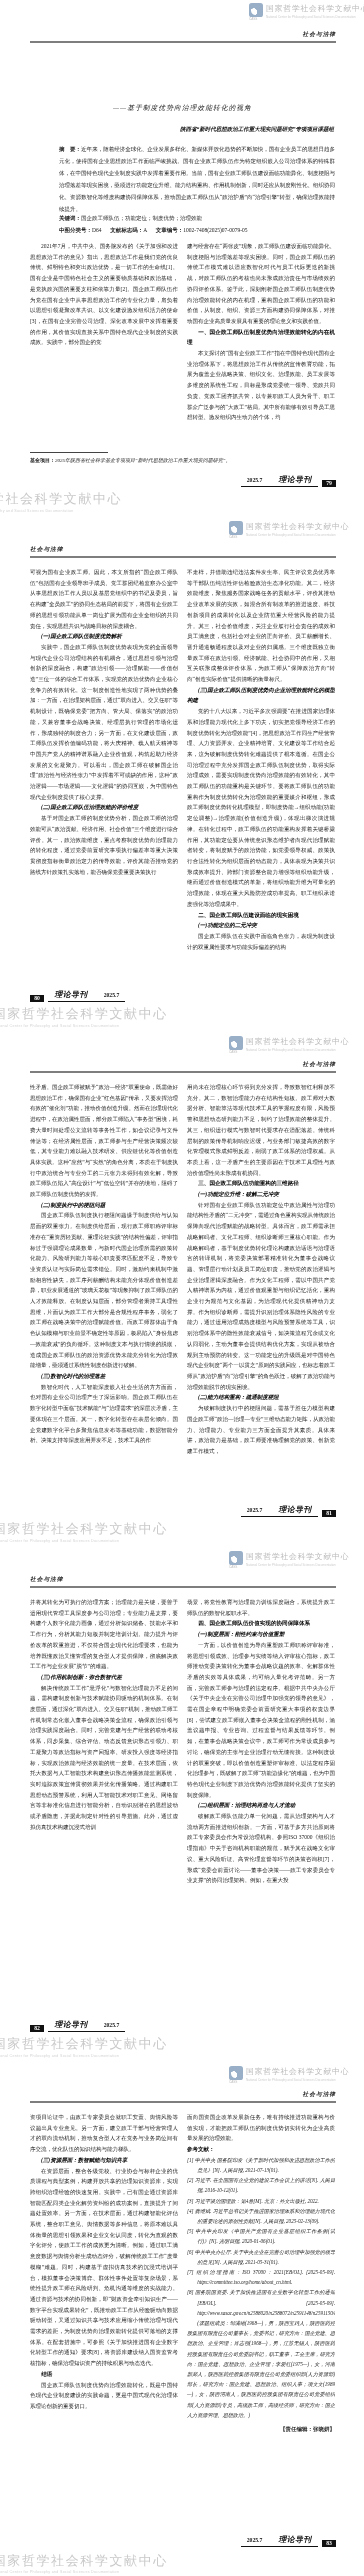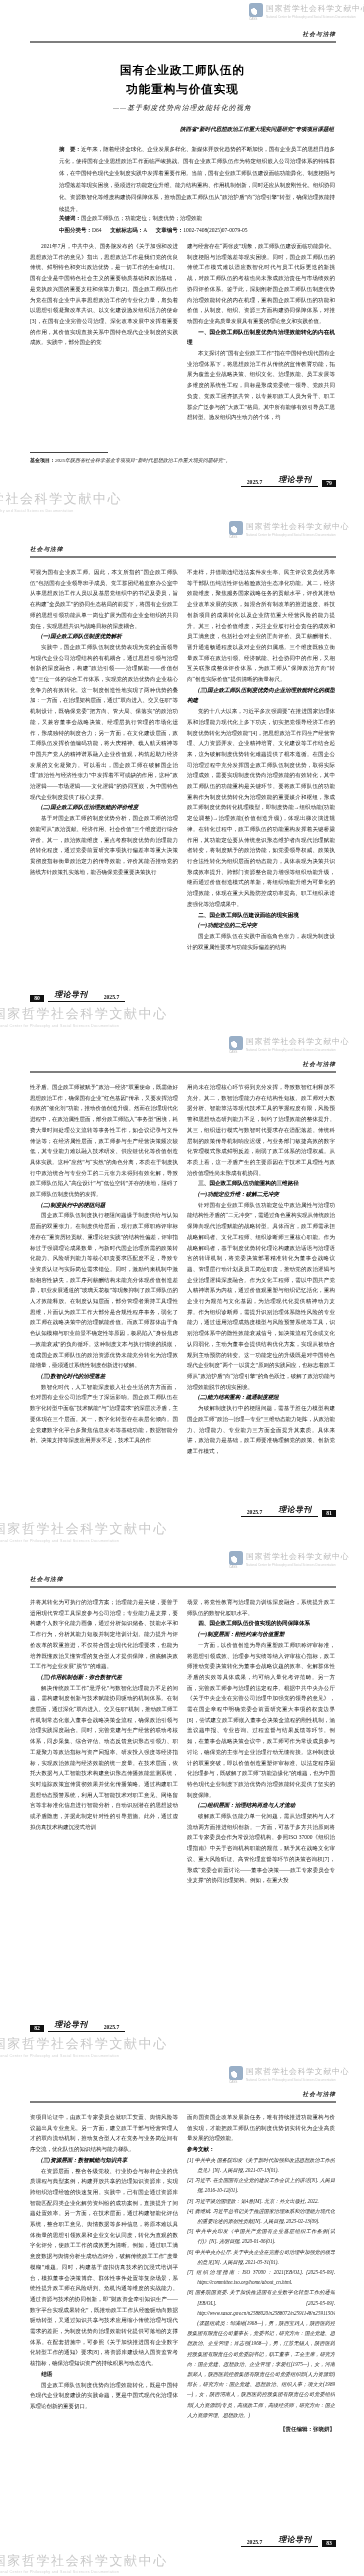--- a/index.html
+++ b/index.html
@@ -57,21 +57,21 @@
   .s-h2{font-weight:bold;font-style:italic;text-indent:2em;color:#000;}
   .s-refh{font-weight:bold;color:#000;}
   .s-ref{font-size:5.1px;line-height:10.2px;padding-left:2em;text-indent:-2em;font-style:italic;}
   .s-bio{font-size:5.1px;line-height:10.2px;text-indent:2em;font-style:italic;}
   .s-end{text-align:right;font-weight:bold;margin-top:4.2px;}
 
   
   .foot{position:absolute;top:474px;display:flex;align-items:flex-end;gap:4.2px;font-family:"Liberation Serif",serif;}
   .foot.right{right:29px;}
   .foot.left{left:30px;}
-  .foot .issue-wrap{border-bottom:1px solid #111;padding:0 6.2px 1px 6.2px;display:flex;align-items:flex-end;gap:16px;}
+  .foot .issue-wrap{border-bottom:1px solid #111;padding:0 6.2px 1px 6.2px;display:flex;align-items:center;gap:16px;}
   .foot .fdate{font-size:5.7px;font-weight:bold;color:#111;}
   .foot .fjournal{font-size:7.8px;font-weight:bold;font-style:italic;color:#111;letter-spacing:0.5px;}
   .foot .fnum{background:#111;color:#fff;font-weight:bold;font-size:5.7px;padding:0.5px 4.2px 1px 4.2px;}
 
   
   .fn-rule{position:absolute;top:452px;left:30px;width:78px;height:0.5px;background:#444;}
   .fn-text{position:absolute;top:457px;left:30px;right:29px;font-size:5px;font-style:italic;color:#222;}
   .fn-text .lbl{font-weight:bold;font-style:normal;}
 </style>
 </head>
@@ -85,23 +85,20 @@
           <span class="wm-abbr">CASS</span>
         </span>
       <span class="wm-txt">
         <span class="wm-main">国家哲学社会科学文献中心</span>
         <span class="wm-sub">National Center for Philosophy and Social Sciences Documentation</span>
       </span>
     </div>
     <div class="page-head right">社会与法律</div>
     <div class="head-rule"></div>
 
-    <h1 class="p1-title">
-      <span>国有企业政工师队伍的</span><br><span>功能重构与价值实现</span>
-    </h1>
     <div class="p1-sub">——基于制度优势向治理效能转化的视角</div>
     <div class="p1-author">陕西省“新时代思想政治工作重大现实问题研究”专项项目课题组</div>
 
     <div class="p1-abs">
       <span class="lbl">摘　要：</span><span>近年来，随着经济全球化、企业发展多样化、新媒体开放化趋势的不断加快，国有企业员工的思想日趋多元化，使得国有企业思想政治工作面临严峻挑战。国有企业政工师队伍作为特定组织嵌入公司治理体系的特殊群体，在中国特色现代企业制度实践中发挥着重要作用。当前，国有企业政工师队伍建设面临功能异化、制度梗阻与治理落差等现实困境，亟须进行功能定位升维、能力结构重构、作用机制创新，同时还应从制度刚性化、组织协同化、资源数智化等维度构建协同保障体系，推动国企政工师队伍从“政治护盾”向“治理引擎”转型，确保治理效能持续提升。</span>
     </div>
     <div class="p1-kw">
       <span class="lbl">关键词：</span><span>国企政工师队伍；功能定位；制度优势；治理效能</span>
     </div>
     <div class="p1-clc">

